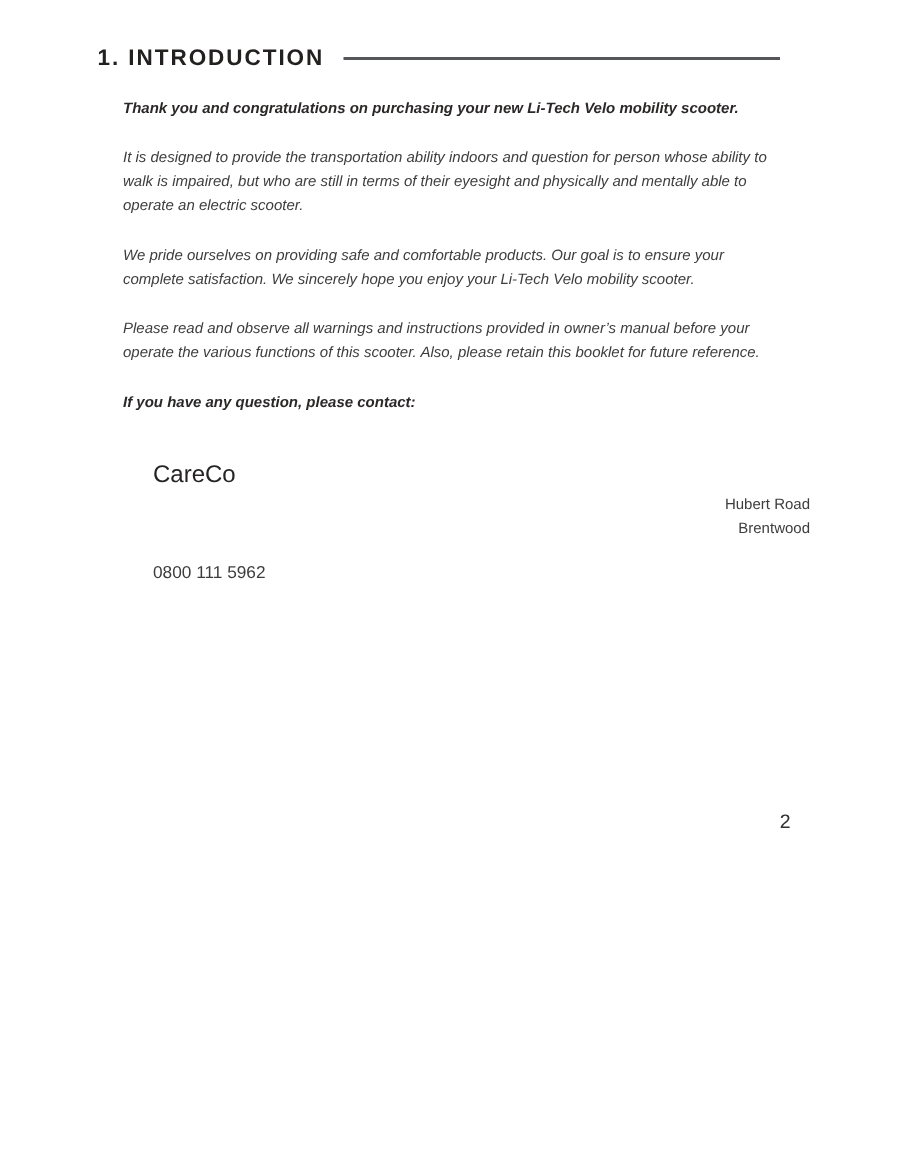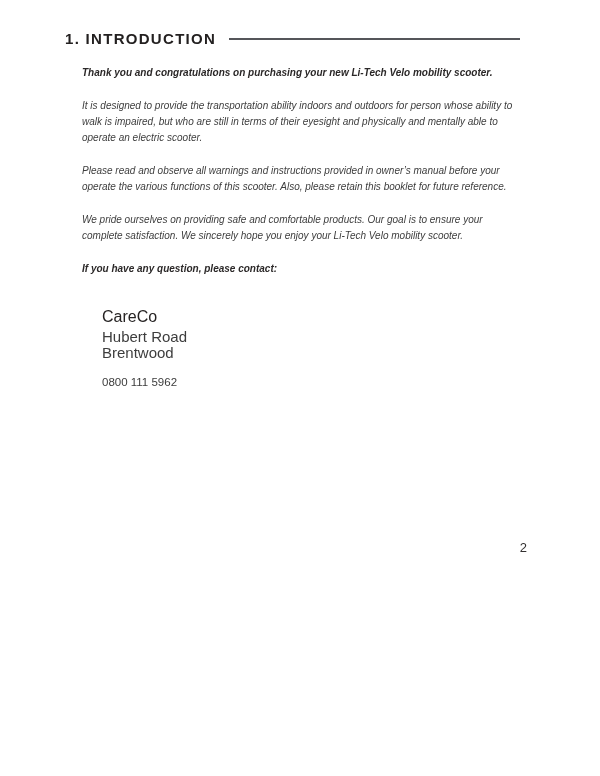--- a/index.html
+++ b/index.html
@@ -62,23 +62,24 @@
     margin-left: 37px;
   }
   .contact-name {
     font-size: 16px;
     font-weight: normal;
     color: #262323;
     line-height: 19px;
     margin-bottom: 3px;
   }
   .contact-line {
-    font-size: 15px;
+    font-size: 10px;
     line-height: 15.5px;
     color: #3d3d3d;
+    text-align: right;
   }
   .contact-phone {
     margin-top: 14px;
     font-size: 11.5px;
     line-height: 16px;
     color: #3d3d3d;
   }
   .page-number {
     position: absolute;
     right: 73px;
@@ -93,25 +94,25 @@
 <div class="page">
   <div class="content">
 
     <div class="heading-row">
       <span class="heading-title">1. INTRODUCTION</span>
       <span class="heading-rule"></span>
     </div>
 
     <p class="body-par bold-par par-1">Thank you and congratulations on purchasing your new Li-Tech Velo mobility scooter.</p>
 
-    <p class="body-par par-2">It is designed to provide the transportation ability indoors and outdoors for person whose ability to walk is impaired, but who are still in terms of their eyesight and physically and mentally able to operate an electric scooter.</p>
+    <p class="body-par par-2">It is designed to provide the transportation ability indoors and question for person whose ability to walk is impaired, but who are still in terms of their eyesight and physically and mentally able to operate an electric scooter.</p>
+
+    <p class="body-par par-3">We pride ourselves on providing safe and comfortable products. Our goal is to ensure your complete satisfaction. We sincerely hope you enjoy your Li-Tech Velo mobility scooter.</p>
 
     <p class="body-par par-4">Please read and observe all warnings and instructions provided in owner’s manual before your operate the various functions of this scooter. Also, please retain this booklet for future reference.</p>
-
-    <p class="body-par par-3">We pride ourselves on providing safe and comfortable products. Our goal is to ensure your complete satisfaction. We sincerely hope you enjoy your Li-Tech Velo mobility scooter.</p>
 
     <p class="body-par bold-par par-5">If you have any question, please contact:</p>
 
     <div class="contact-block">
       <div class="contact-name">CareCo</div>
       <div class="contact-line">Hubert Road</div>
       <div class="contact-line">Brentwood</div>
       <div class="contact-phone">0800 111 5962</div>
     </div>
 

